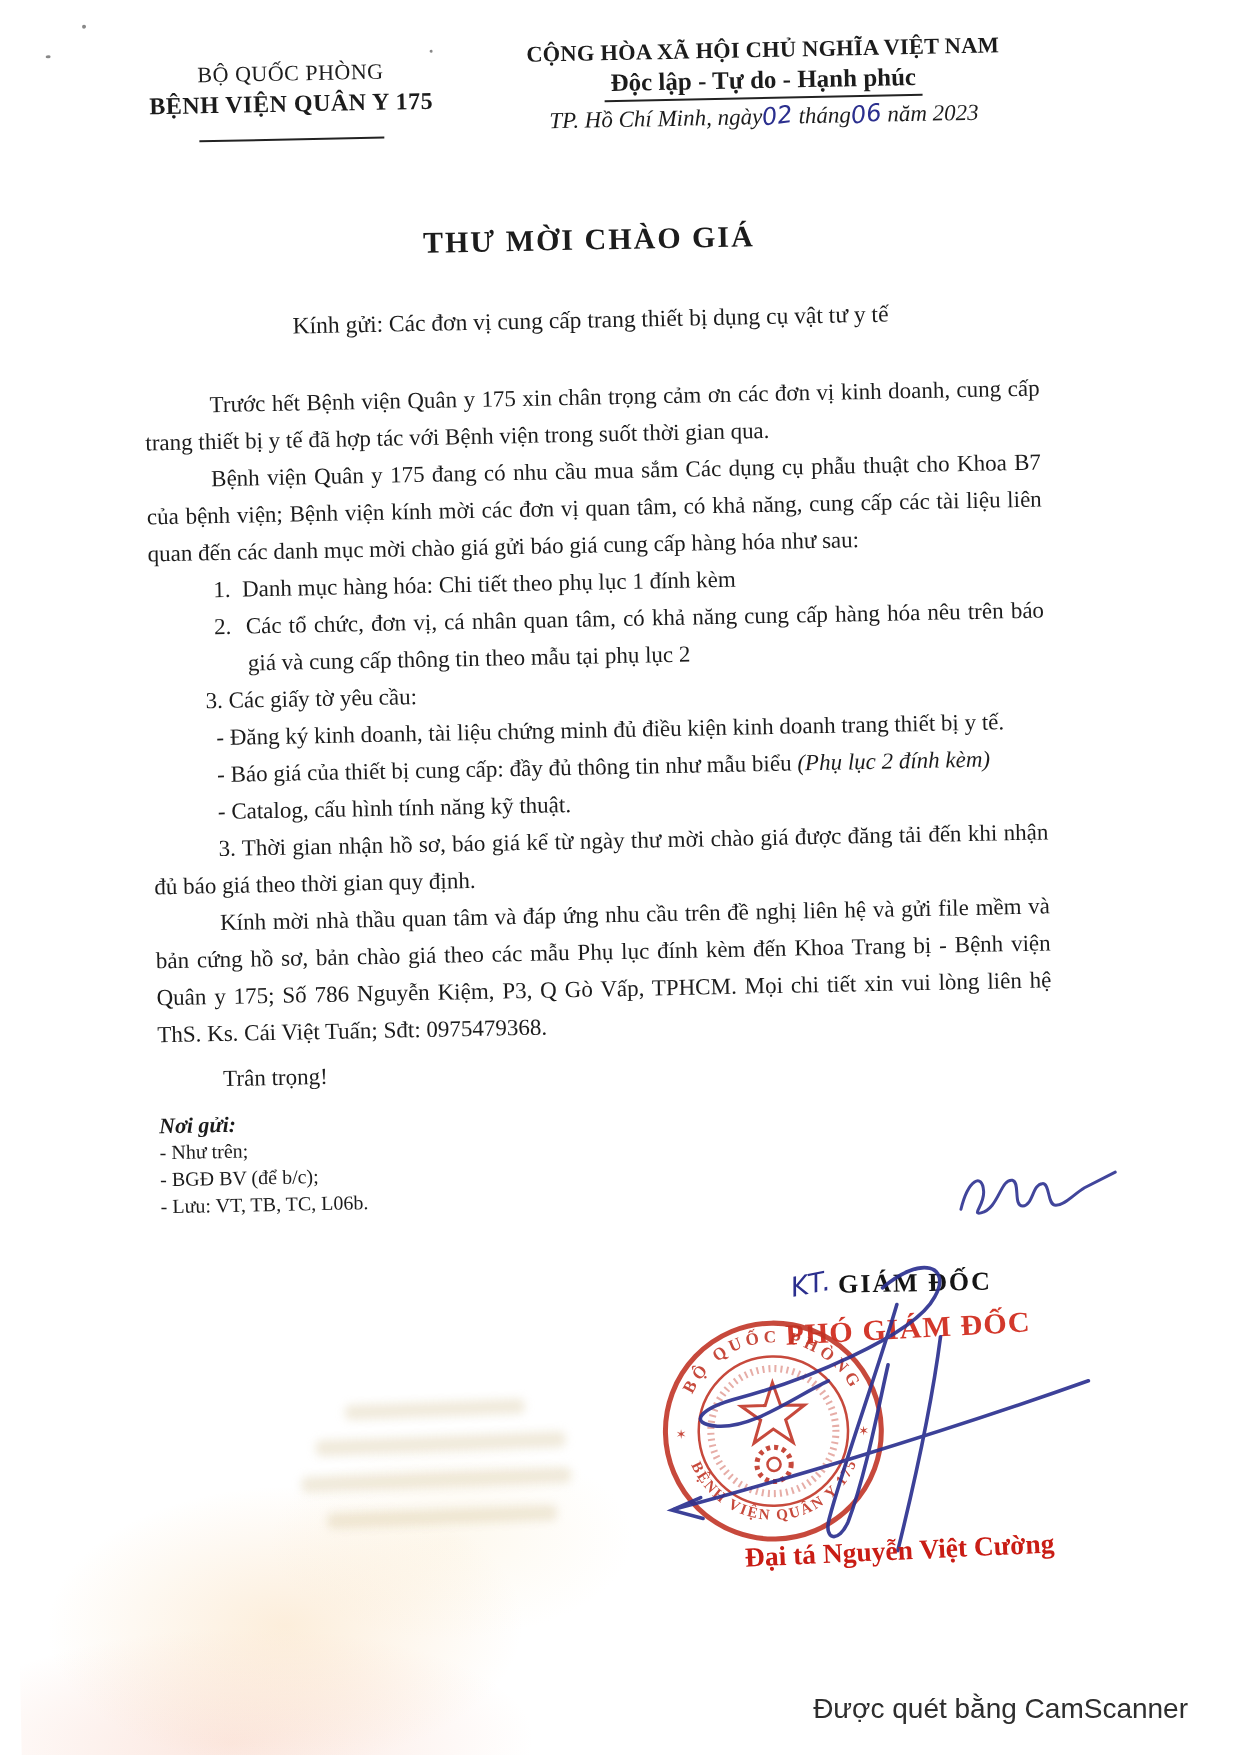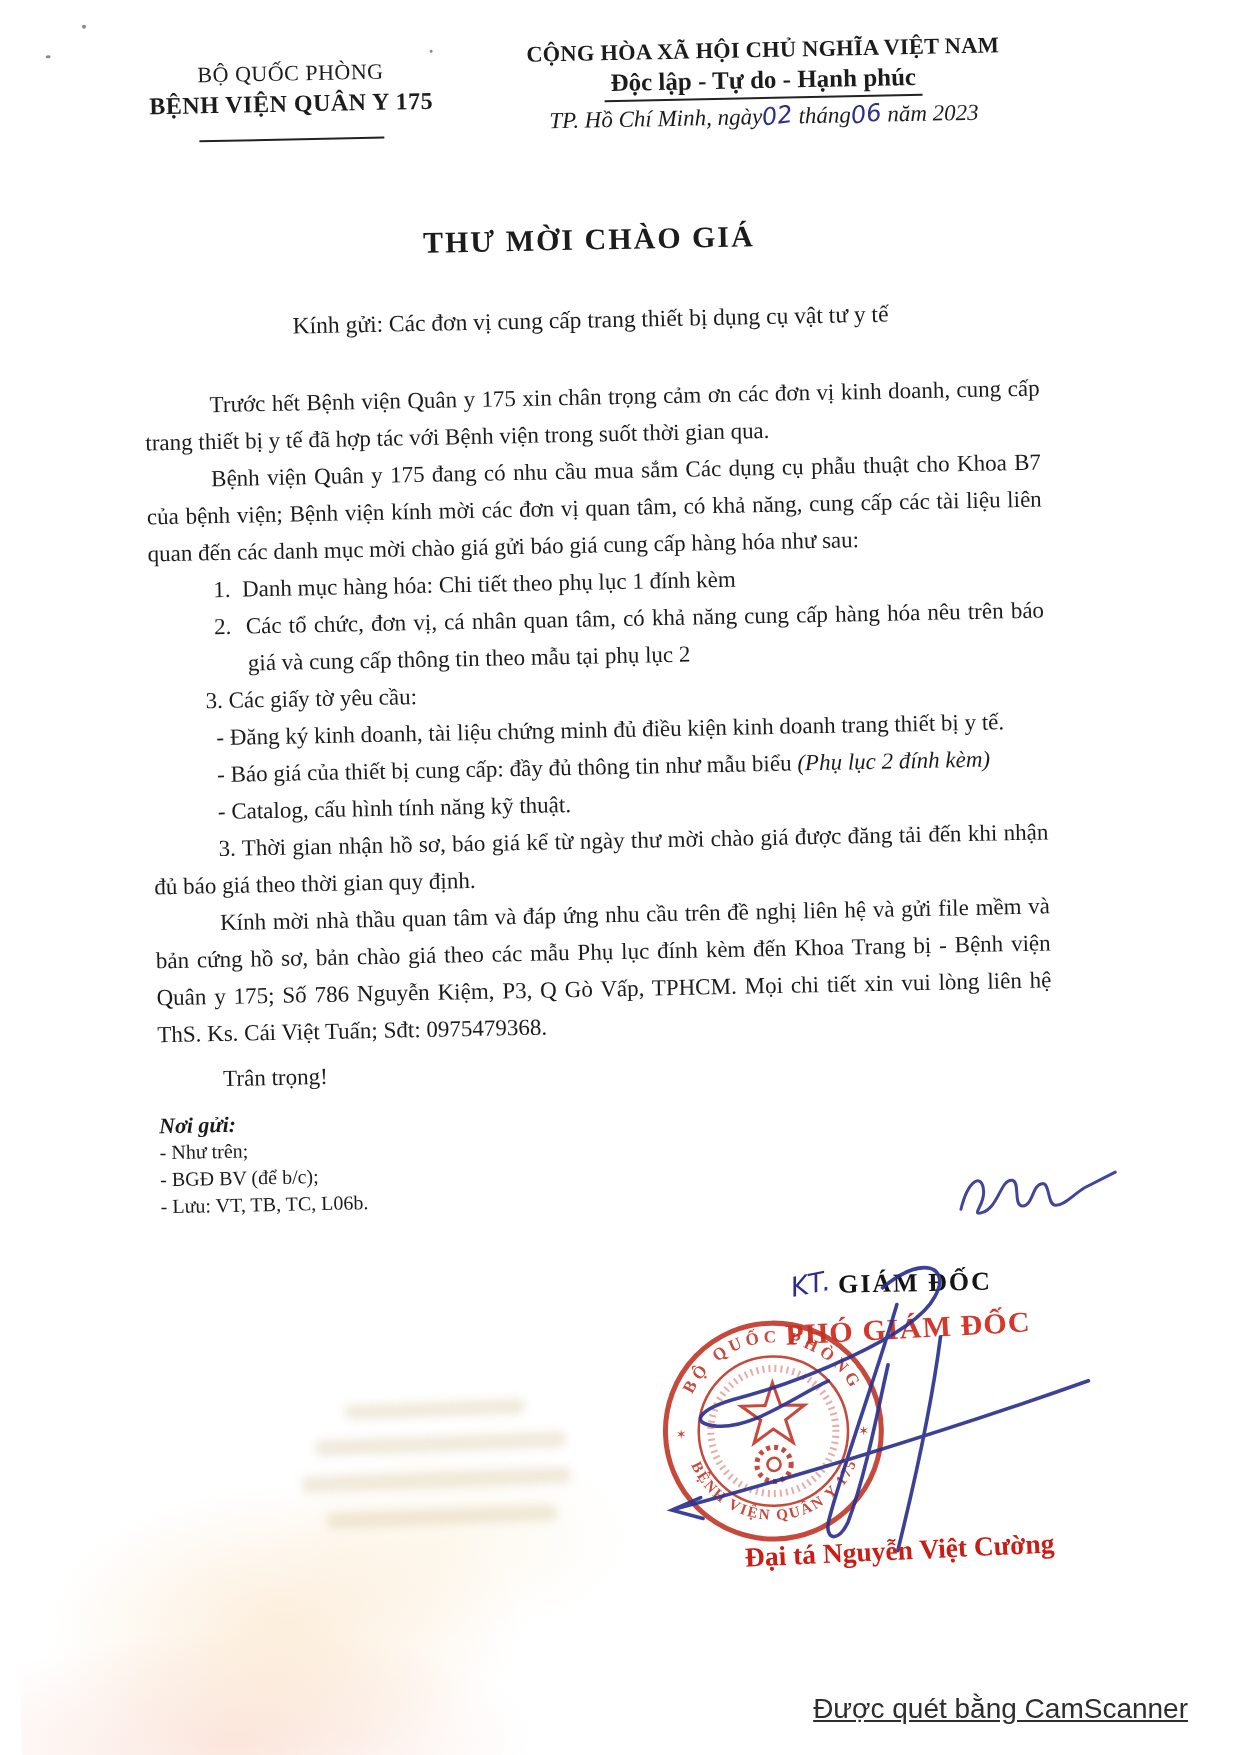--- a/index.html
+++ b/index.html
@@ -38,21 +38,21 @@
   
   .kt-line{position:absolute;left:778px;top:1272px;white-space:nowrap;}
   .kt{font-family:"DejaVu Sans",sans-serif;font-style:italic;color:#2b2f8e;font-size:27px;display:inline-block;transform:rotate(-10deg);margin-right:8px;}
   .gd{font-size:26px;font-weight:bold;letter-spacing:2px;color:#151515;}
   .pho{position:absolute;left:772px;top:1322px;color:#d02a1c;font-weight:bold;font-size:29px;letter-spacing:1px;transform:rotate(-2deg) scaleX(1.04);transform-origin:left;opacity:.93;white-space:nowrap;}
   .signer{position:absolute;left:727px;top:1540px;color:#c91d15;font-weight:bold;font-size:27.5px;transform:rotate(-1.5deg);white-space:nowrap;}
   .sealwrap{position:absolute;left:642px;top:1318px;width:232px;height:232px;opacity:.88;}
   .sigwrap{position:absolute;left:622px;top:1248px;width:480px;height:330px;}
   .paraphwrap{position:absolute;left:942px;top:1172px;width:170px;height:58px;}
   
-  .camnote{position:absolute;right:52px;top:1693px;font-family:"Liberation Sans",sans-serif;font-size:28px;color:#2e2e2e;text-decoration:underline;}
+  .camnote{position:absolute;right:52px;top:1693px;font-family:"Liberation Sans",sans-serif;font-size:28px;color:#2e2e2e;}
   
   .glow{position:absolute;left:0;top:1270px;width:700px;height:485px;pointer-events:none;
     background:
       radial-gradient(ellipse 340px 200px at 38% 72%, rgba(247,205,150,.34), rgba(247,205,150,0) 70%),
       radial-gradient(ellipse 420px 160px at 30% 96%, rgba(243,175,150,.30), rgba(243,175,150,0) 72%),
       radial-gradient(ellipse 260px 140px at 62% 55%, rgba(248,226,180,.22), rgba(248,226,180,0) 70%);
   }
   .ghost{position:absolute;border-radius:6px;filter:blur(5px);background:rgba(205,185,135,.30);transform:rotate(-1deg);pointer-events:none;}
   .speck{position:absolute;width:4px;height:4px;border-radius:50%;background:#555;opacity:.7;pointer-events:none;}
   svg text{font-family:"Liberation Serif",serif;}

